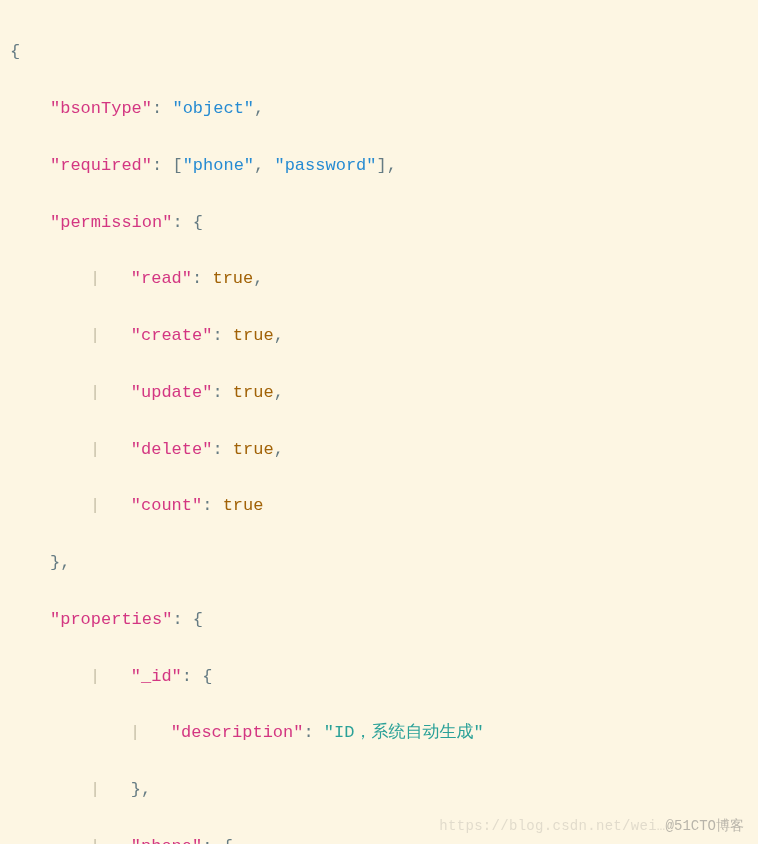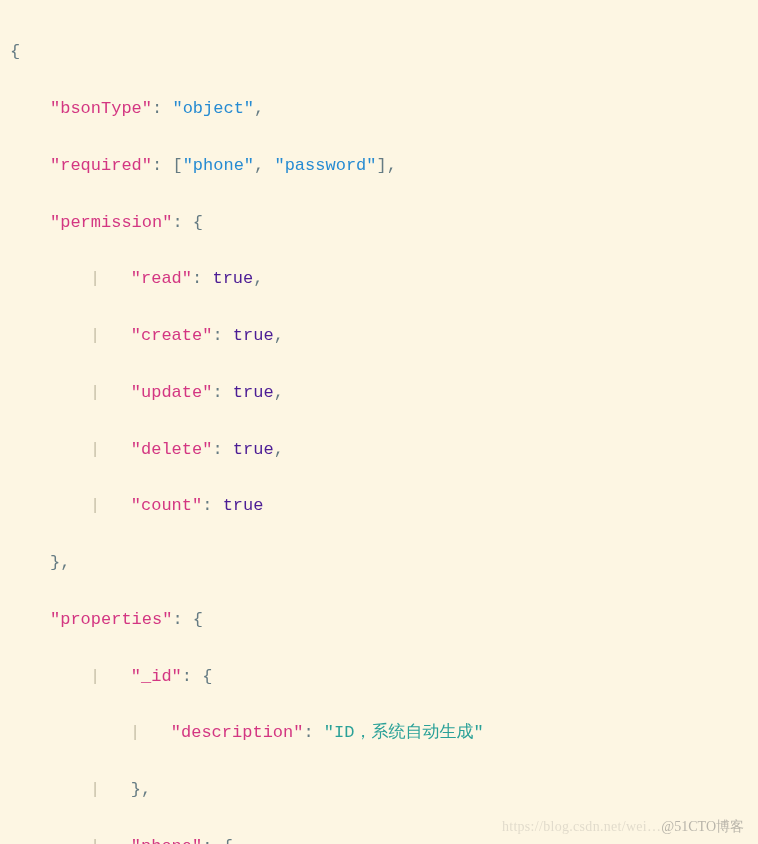--- a/index.html
+++ b/index.html
@@ -14,32 +14,32 @@
     height: 844px;
     box-sizing: border-box;
     overflow: hidden;
     position: relative;
   }
   .code { white-space: pre; position: relative; }
   .p  { color: #657b83; }
   .key{ color: #d33682; }
   .str{ color: #268bd2; }
   .strv{ color: #2aa198; }
-  .kw { color: #4c1d95; }
+  .kw { color: #a16207; }
   .guide { color: #c8c0a8; }
   .i1 { padding-left: 40px; }
   .i2 { padding-left: 80px; }
   .i3 { padding-left: 120px; }
   .watermark {
     position: absolute;
     right: 14px;
     bottom: 6px;
     color: rgba(100,100,100,0.45);
     font-size: 14px;
-    font-family: Liberation Serif, serif;
+    font-family: Liberation Mono, monospace;
     pointer-events: none;
   }
   .watermark .faint { color: rgba(100,100,100,0.18); letter-spacing:0.3px;}
 </style>
 </head>
 <body>
 
 <div class="code">
 <div><span class="p">{</span></div>
 <div class="i1"><span class="key">"bsonType"</span><span class="p">: </span><span class="str">"object"</span><span class="p">,</span></div>

